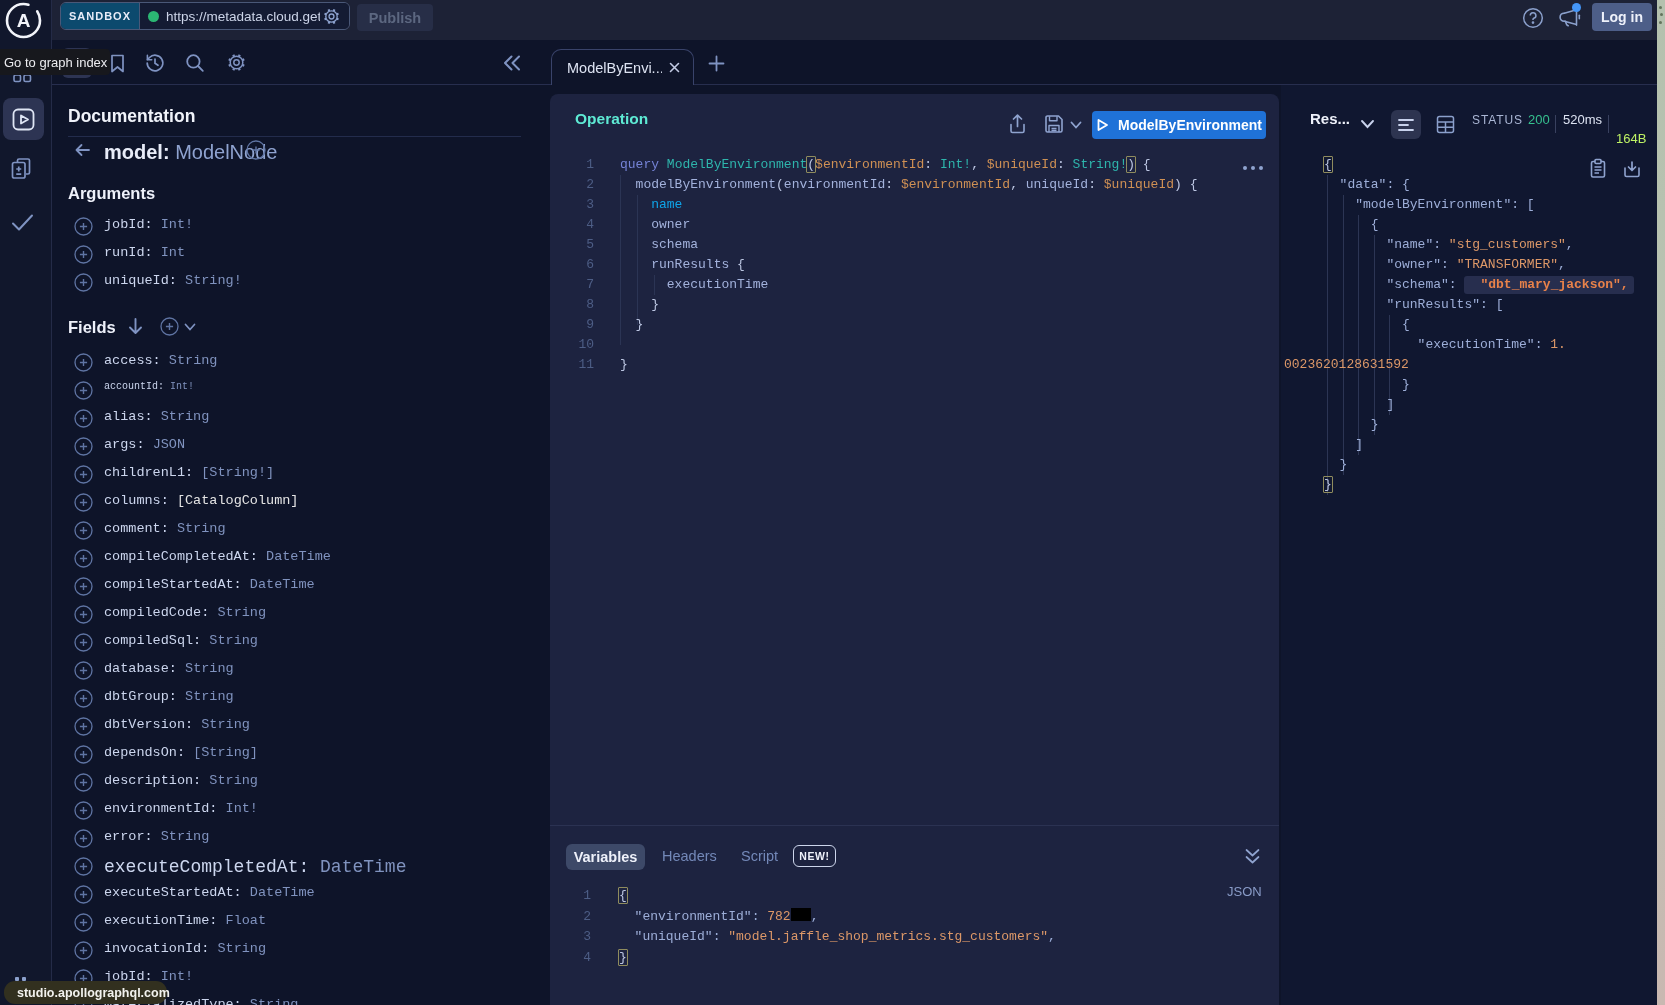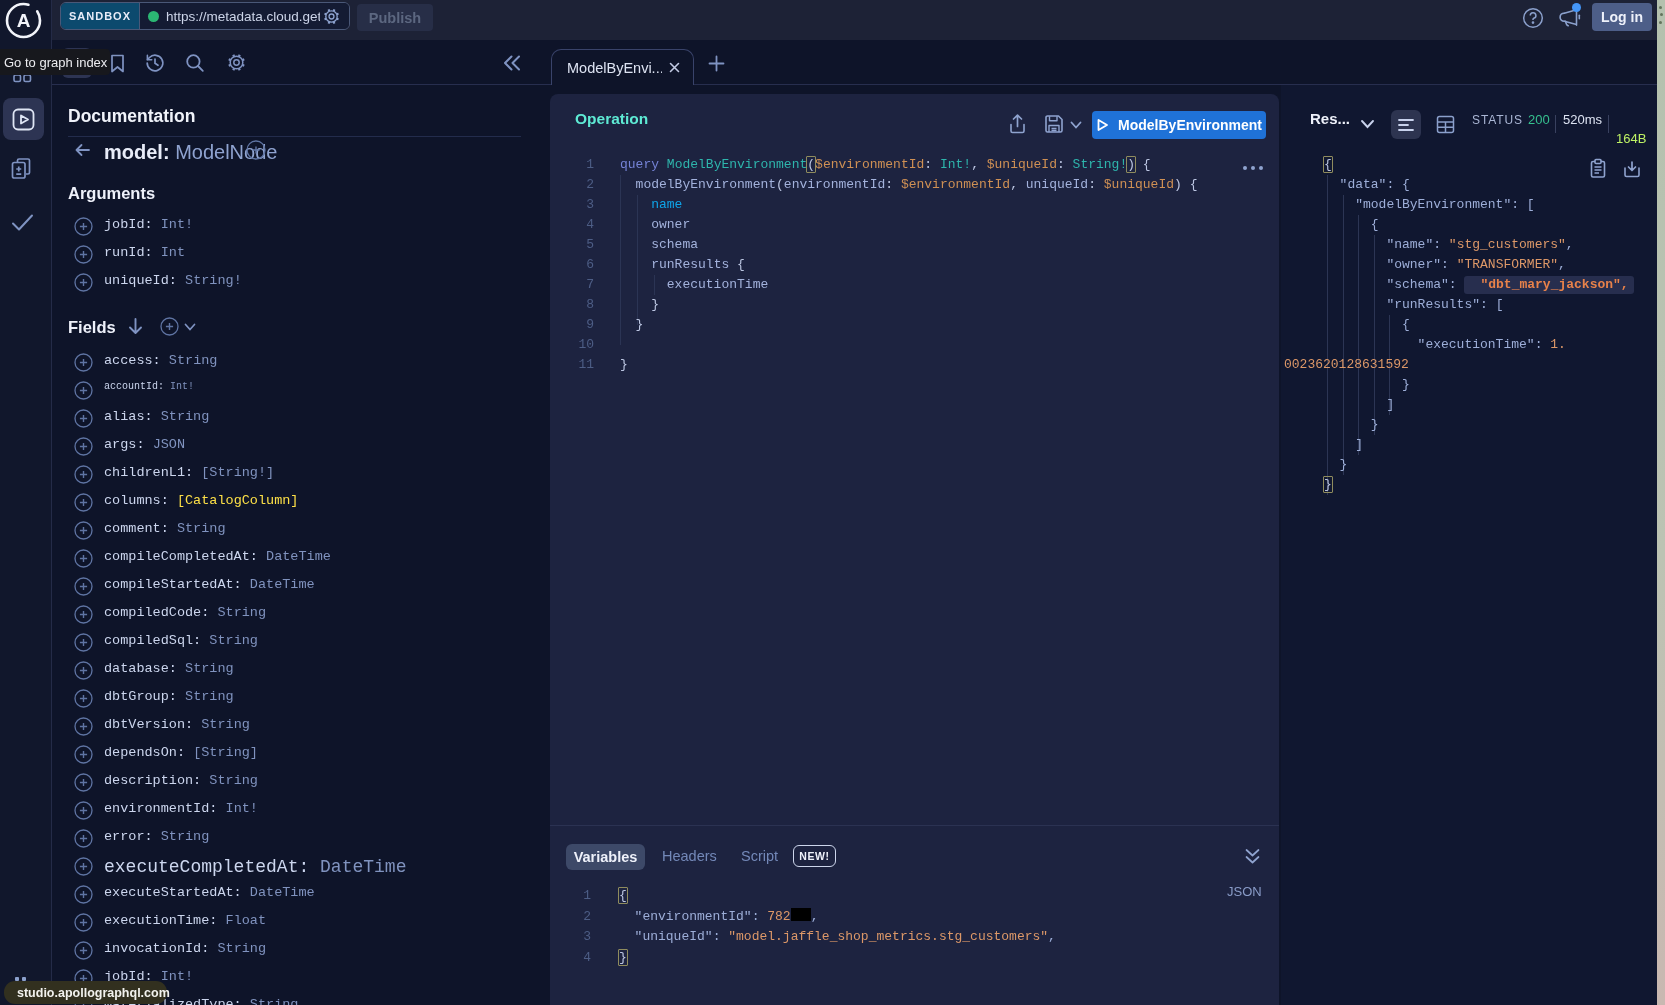--- a/index.html
+++ b/index.html
@@ -280,21 +280,21 @@
 <div class="abs mono" style="left:104px;top:437px;font-size:13.5px;"><span style="color:#ccd6ee">args:</span> <span style="color:#8093bf">JSON</span></div>
 <svg class="abs" style="left:73.5px;top:464.5px;" width="19.0" height="19.0" viewBox="0 0 19.0 19.0" fill="none" stroke="#5f74a3" stroke-width="1.3">
  <circle cx="9.5" cy="9.5" r="8.5"></circle>
  <path d="M9.5 5.9 v7.2 M5.9 9.5 h7.2" stroke-width="1.4"></path>
   </svg>
 <div class="abs mono" style="left:104px;top:465px;font-size:13.5px;"><span style="color:#ccd6ee">childrenL1:</span> <span style="color:#8093bf">[String!]</span></div>
 <svg class="abs" style="left:73.5px;top:492.5px;" width="19.0" height="19.0" viewBox="0 0 19.0 19.0" fill="none" stroke="#5f74a3" stroke-width="1.3">
  <circle cx="9.5" cy="9.5" r="8.5"></circle>
  <path d="M9.5 5.9 v7.2 M5.9 9.5 h7.2" stroke-width="1.4"></path>
   </svg>
-<div class="abs mono" style="left:104px;top:493px;font-size:13.5px;"><span style="color:#ccd6ee">columns:</span> <span style="color:#fde047">[CatalogColumn]</span></div>
+<div class="abs mono" style="left:104px;top:493px;font-size:13.5px;"><span style="color:#ccd6ee">columns:</span> <span style="color:#e5e5e5">[CatalogColumn]</span></div>
 <svg class="abs" style="left:73.5px;top:520.5px;" width="19.0" height="19.0" viewBox="0 0 19.0 19.0" fill="none" stroke="#5f74a3" stroke-width="1.3">
  <circle cx="9.5" cy="9.5" r="8.5"></circle>
  <path d="M9.5 5.9 v7.2 M5.9 9.5 h7.2" stroke-width="1.4"></path>
   </svg>
 <div class="abs mono" style="left:104px;top:521px;font-size:13.5px;"><span style="color:#ccd6ee">comment:</span> <span style="color:#8093bf">String</span></div>
 <svg class="abs" style="left:73.5px;top:548.5px;" width="19.0" height="19.0" viewBox="0 0 19.0 19.0" fill="none" stroke="#5f74a3" stroke-width="1.3">
  <circle cx="9.5" cy="9.5" r="8.5"></circle>
  <path d="M9.5 5.9 v7.2 M5.9 9.5 h7.2" stroke-width="1.4"></path>
   </svg>
 <div class="abs mono" style="left:104px;top:549px;font-size:13.5px;"><span style="color:#ccd6ee">compileCompletedAt:</span> <span style="color:#8093bf">DateTime</span></div>

